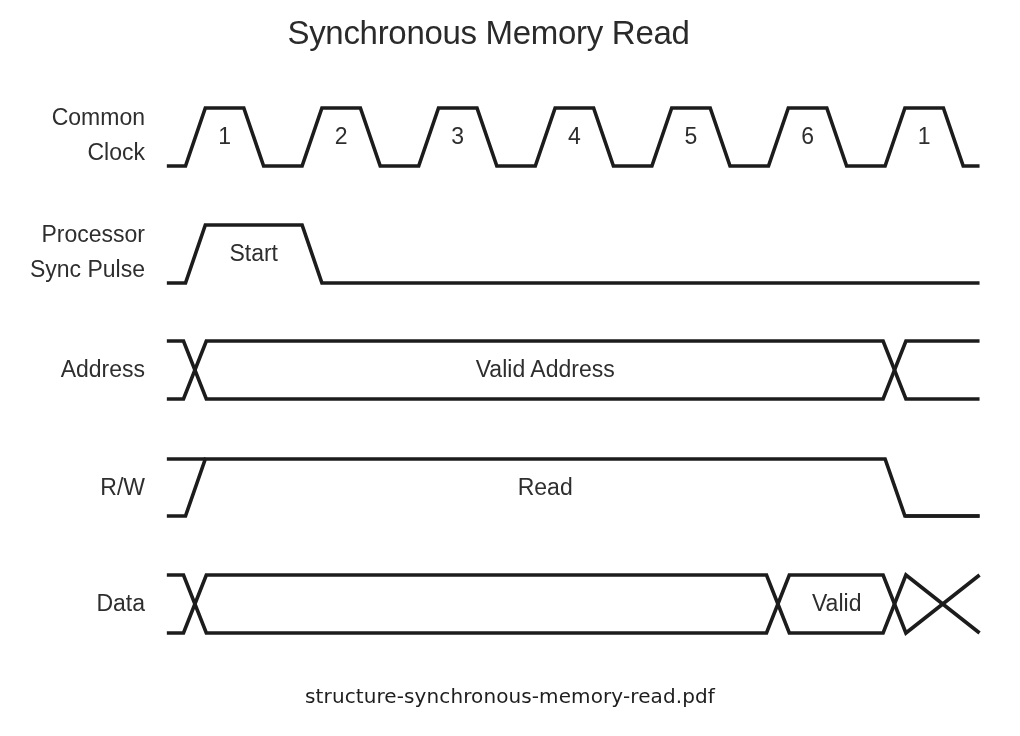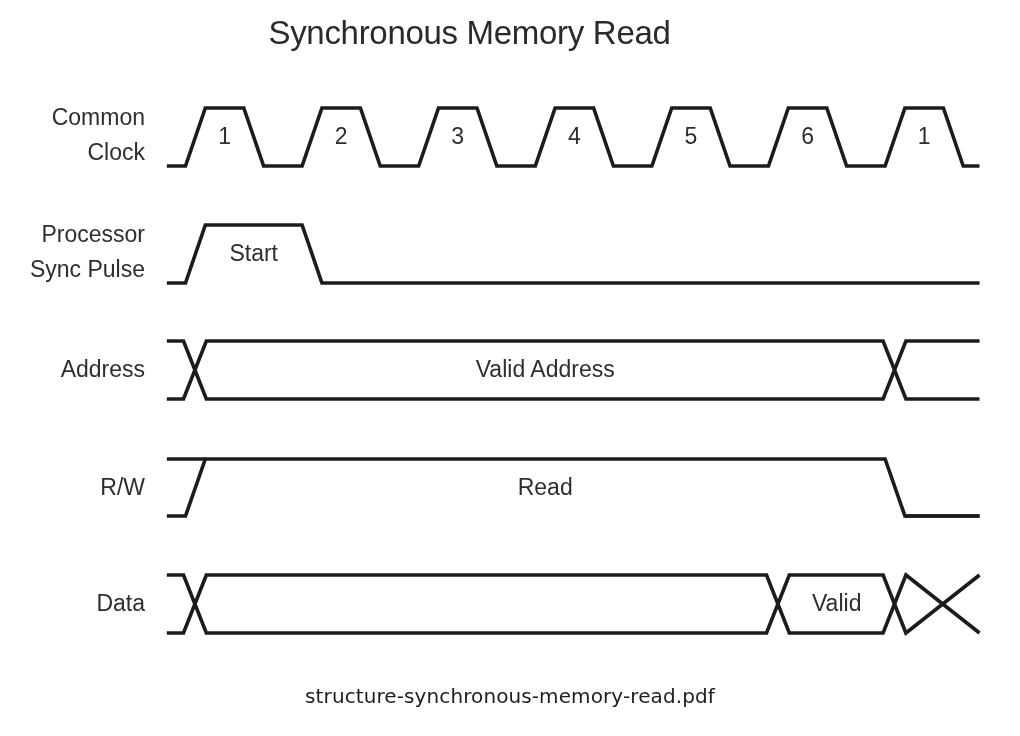--- a/index.html
+++ b/index.html
@@ -1,19 +1,19 @@
 <!DOCTYPE html>
 <html><head>
 <meta charset="utf-8">
 <style>
   html, body { margin: 0; padding: 0; background: #ffffff; }
   body { width: 1020px; height: 736px; position: relative; overflow: hidden;
          font-family: "Liberation Sans", "DejaVu Sans", sans-serif; color: #2b2b2b; }
   .title { position: absolute; left: 0; width: 939px; top: 14px; text-align: center;
-           font-size: 33px; letter-spacing: -0.3px; color: #2a2a2a; }
+           font-size: 33px; letter-spacing: -0.3px; color: #2a2a2a; padding-left: 19px; }
   .caption { position: absolute; left: 0; width: 1020px; top: 684px; text-align: center;
              font-family: "DejaVu Sans", sans-serif; font-size: 20px; color: #1e1e1e; letter-spacing: 0.1px; }
   svg#timing { position: absolute; left: 0; top: 0; }
   .sig-label { font-family: "Liberation Sans", sans-serif; font-size: 23px; fill: #2e2e2e; }
   .in-label { font-family: "Liberation Sans", sans-serif; font-size: 23px; fill: #2e2e2e; }
   .wave { fill: none; stroke: #1c1c1c; stroke-width: 3.6; stroke-linejoin: miter; stroke-linecap: butt; }
 </style>
 </head>
 <body>
 

